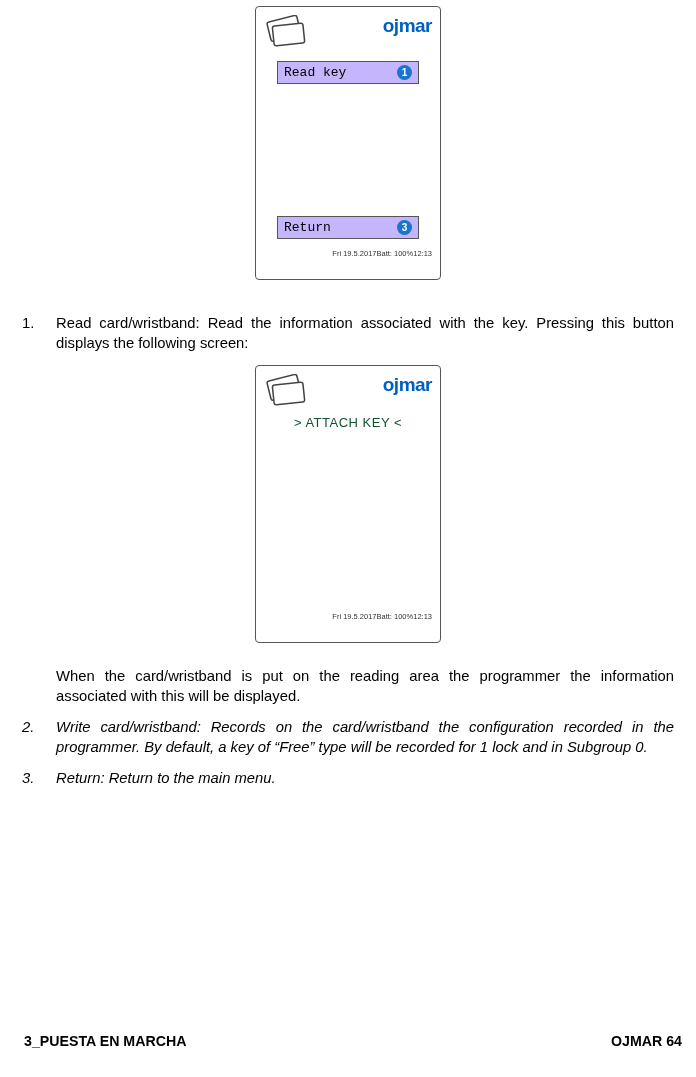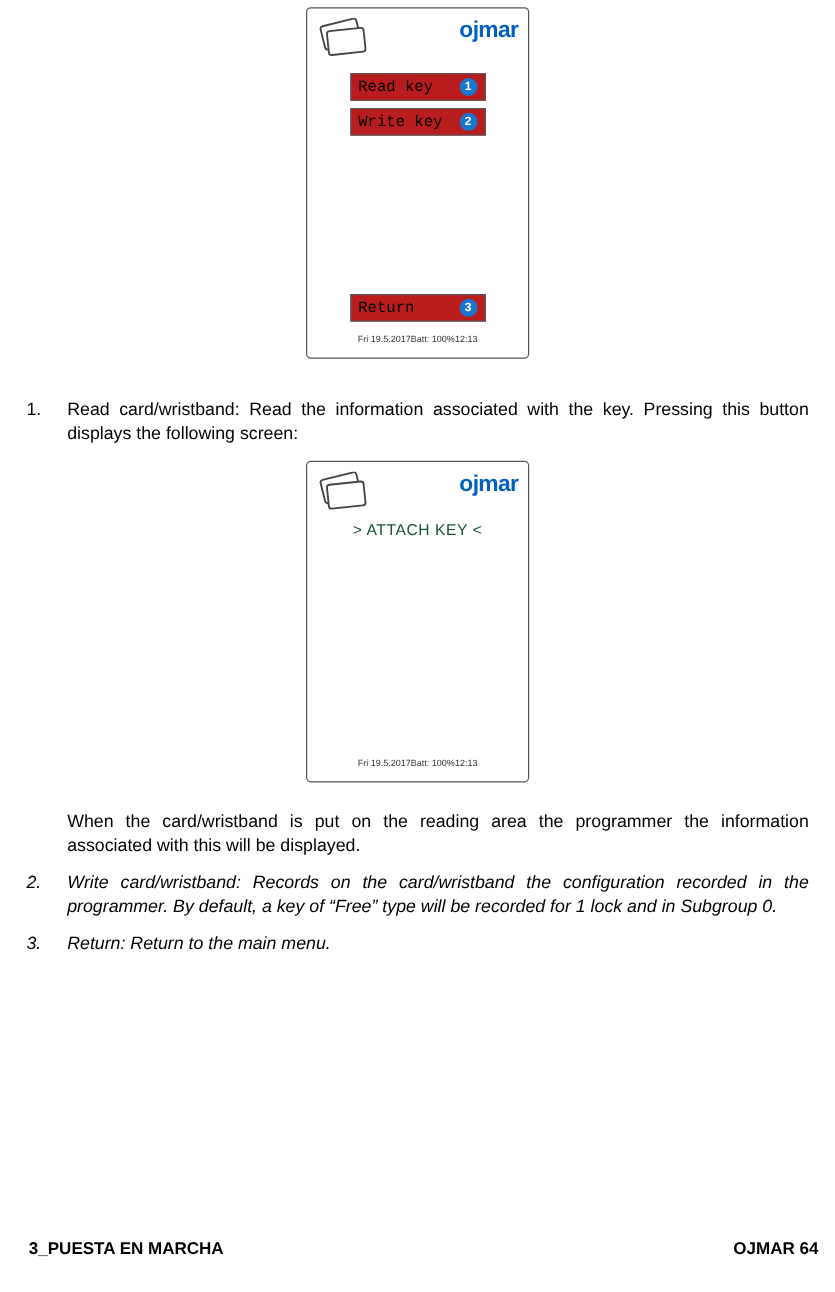--- a/index.html
+++ b/index.html
@@ -13,21 +13,21 @@
     position: relative;
     padding: 0 22px;
   }
   .dev-frame {
     width: 186px;
     margin: 6px auto 0;
     border: 1.3px solid #555;
     border-radius: 4px;
     background: #fff;
     position: relative;
-    padding-bottom: 8px;
+    padding-bottom: 18px;
   }
   .dev-top {
     display: flex;
     justify-content: space-between;
     align-items: flex-start;
     padding: 6px 8px 2px;
     height: 48px;
   }
   .card-icon {
     width: 46px;
@@ -36,50 +36,50 @@
   }
   .brand {
     color: #0060c0;
     font-weight: 700;
     font-size: 19px;
     letter-spacing: -0.5px;
     padding-top: 2px;
   }
   .menu-btn {
     border: 1.2px solid #555;
-    width: 113px;
+    width: 142px;
     margin: 6px auto;
     padding: 3px 6px;
     font-family: 'Courier New', monospace;
     font-size: 13px;
     display: flex;
     justify-content: space-between;
     align-items: center;
-    background: #b91c1c;
+    background: #c4b5fd;
   }
   .circle-num {
     width: 15px;
     height: 15px;
     border-radius: 50%;
     background: #1a75cf;
     color: #fff;
     font-family: Arial, sans-serif;
     font-size: 10px;
     font-weight: bold;
     display: inline-flex;
     align-items: center;
     justify-content: center;
     line-height: 1;
   }
   .status-bar {
     font-family: Arial, sans-serif;
     font-size: 7.5px;
     color: #333;
     display: flex;
-    justify-content: center;
+    justify-content: flex-end;
     padding: 4px 8px 3px;
     margin-top: 4px;
   }
   .attach-hdr {
     text-align: center;
     font-family: Arial, sans-serif;
     font-size: 13px;
     color: #14532d;
     letter-spacing: 0.5px;
     margin: 1px 0 2px;
@@ -134,24 +134,20 @@
         <rect x="12" y="12" width="40" height="26" rx="3" transform="rotate(-6 32 25)"></rect>
       </g>
     </svg>
     <span class="brand">ojmar</span>
   </div>
 
   <div class="menu-btn">
     <span>Read key</span>
     <span class="circle-num">1</span>
   </div>
-  <div class="menu-btn">
-    <span>Write key</span>
-    <span class="circle-num">2</span>
-  </div>
 
   <div class="gap-tall"></div>
 
   <div class="menu-btn">
     <span>Return</span>
     <span class="circle-num">3</span>
   </div>
 
   <div class="status-bar">
     <span>Fri 19.5.2017</span>

